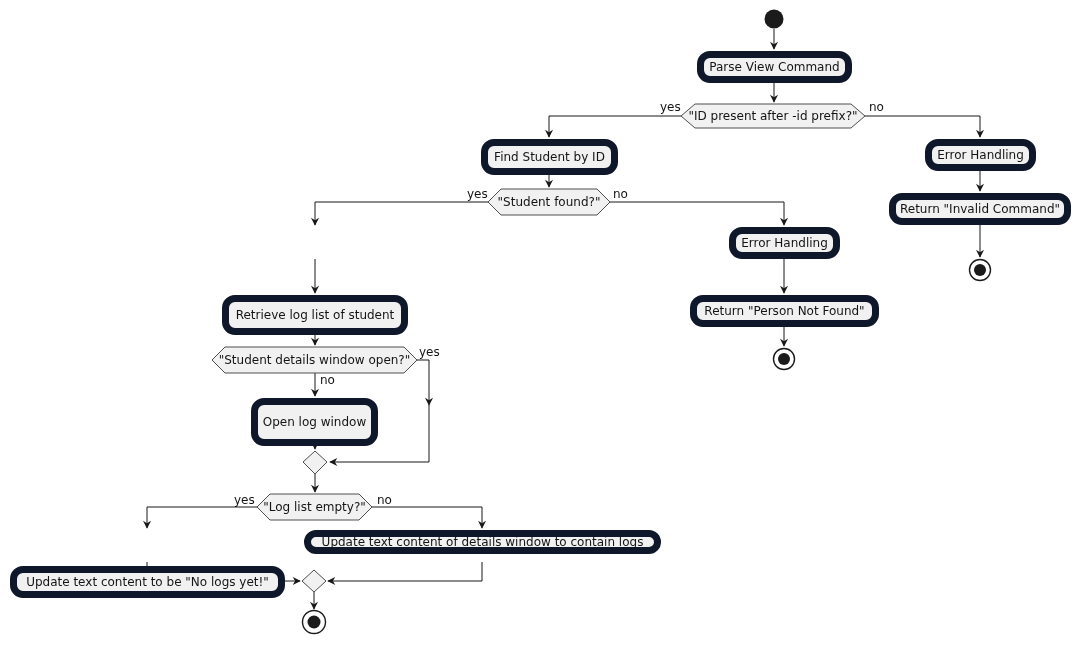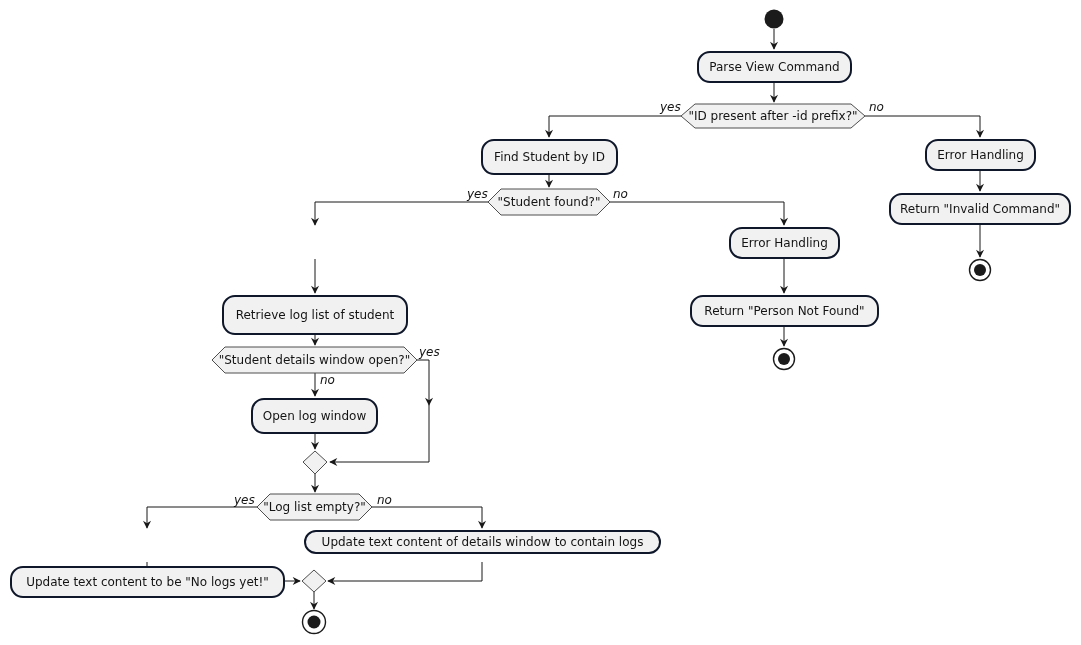--- a/index.html
+++ b/index.html
@@ -43,21 +43,21 @@
     stroke-width: 1.4;
   }
   .end-dot {
     fill: #1b1b1b;
     stroke: none;
   }
   .activity {
     position: absolute;
     box-sizing: border-box;
     background: #f1f1f1;
-    border: 2px solid #0f172a;
+    border: 7px solid #0f172a;
     border-radius: 13px;
     display: flex;
     align-items: center;
     justify-content: center;
     font-size: 12px;
     line-height: 14px;
     white-space: nowrap;
     color: #141414;
   }
   .decision-label {
@@ -70,21 +70,20 @@
     white-space: nowrap;
     color: #141414;
     pointer-events: none;
   }
   .edge-label {
     position: absolute;
     font-size: 12px;
     line-height: 13px;
     white-space: nowrap;
     color: #141414;
-    font-style: italic;
   }
 </style>
 </head>
 <body>
 
 <div class="canvas">
 
   <svg class="overlay" viewBox="0 0 1081 645" xmlns="http://www.w3.org/2000/svg">
     <defs>
       <marker id="arrow" viewBox="0 0 10 10" refX="8.6" refY="5" markerWidth="9" markerHeight="9" orient="auto-start-reverse">
@@ -144,21 +143,21 @@
 
   <div class="activity" style="left:889px; top:193px; width:182px; height:32px;">Return "Invalid Command"</div>
 
 
   <div class="activity" style="left:729px; top:227px; width:111px; height:32px;">Error Handling</div>
 
   <div class="activity" style="left:222px; top:295px; width:186px; height:40px;">Retrieve log list of student</div>
 
   <div class="activity" style="left:690px; top:295px; width:189px; height:32px;">Return "Person Not Found"</div>
 
-  <div class="activity" style="left:251px; top:398px; width:127px; height:36px;">Open log window</div>
+  <div class="activity" style="left:251px; top:398px; width:127px; height:48px;">Open log window</div>
 
   <div class="activity" style="left:10px; top:530px; width:275px; height:32px;margin-top:36px;">Update text content to be "No logs yet!"</div>
 
   <div class="activity" style="left:304px; top:530px; width:357px; height:24px;">Update text content of details window to contain logs</div>
 
   <div class="decision-label" style="left:681px; top:104px; width:184px; height:24px;">"ID present after -id prefix?"</div>
 
   <div class="decision-label" style="left:488px; top:189px; width:122px; height:26px;">"Student found?"</div>
 
   <div class="decision-label" style="left:212px; top:347px; width:205px; height:26px;">"Student details window open?"</div>

